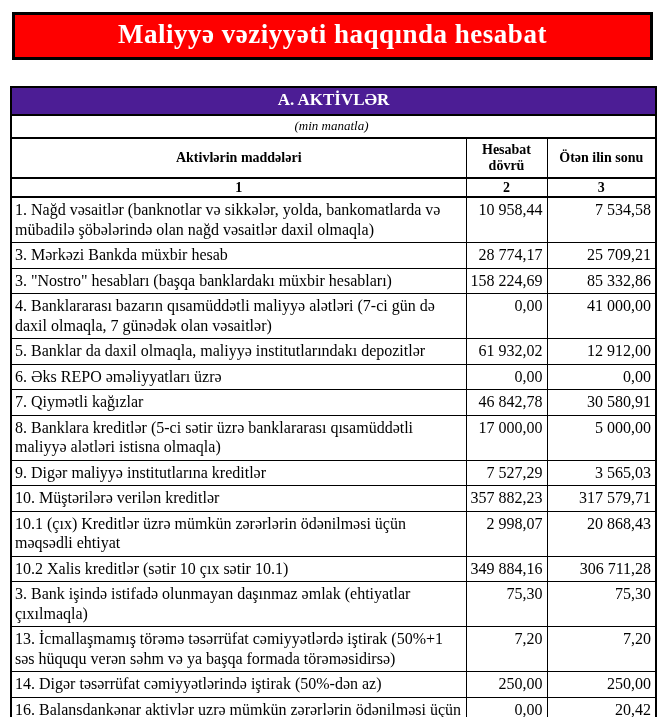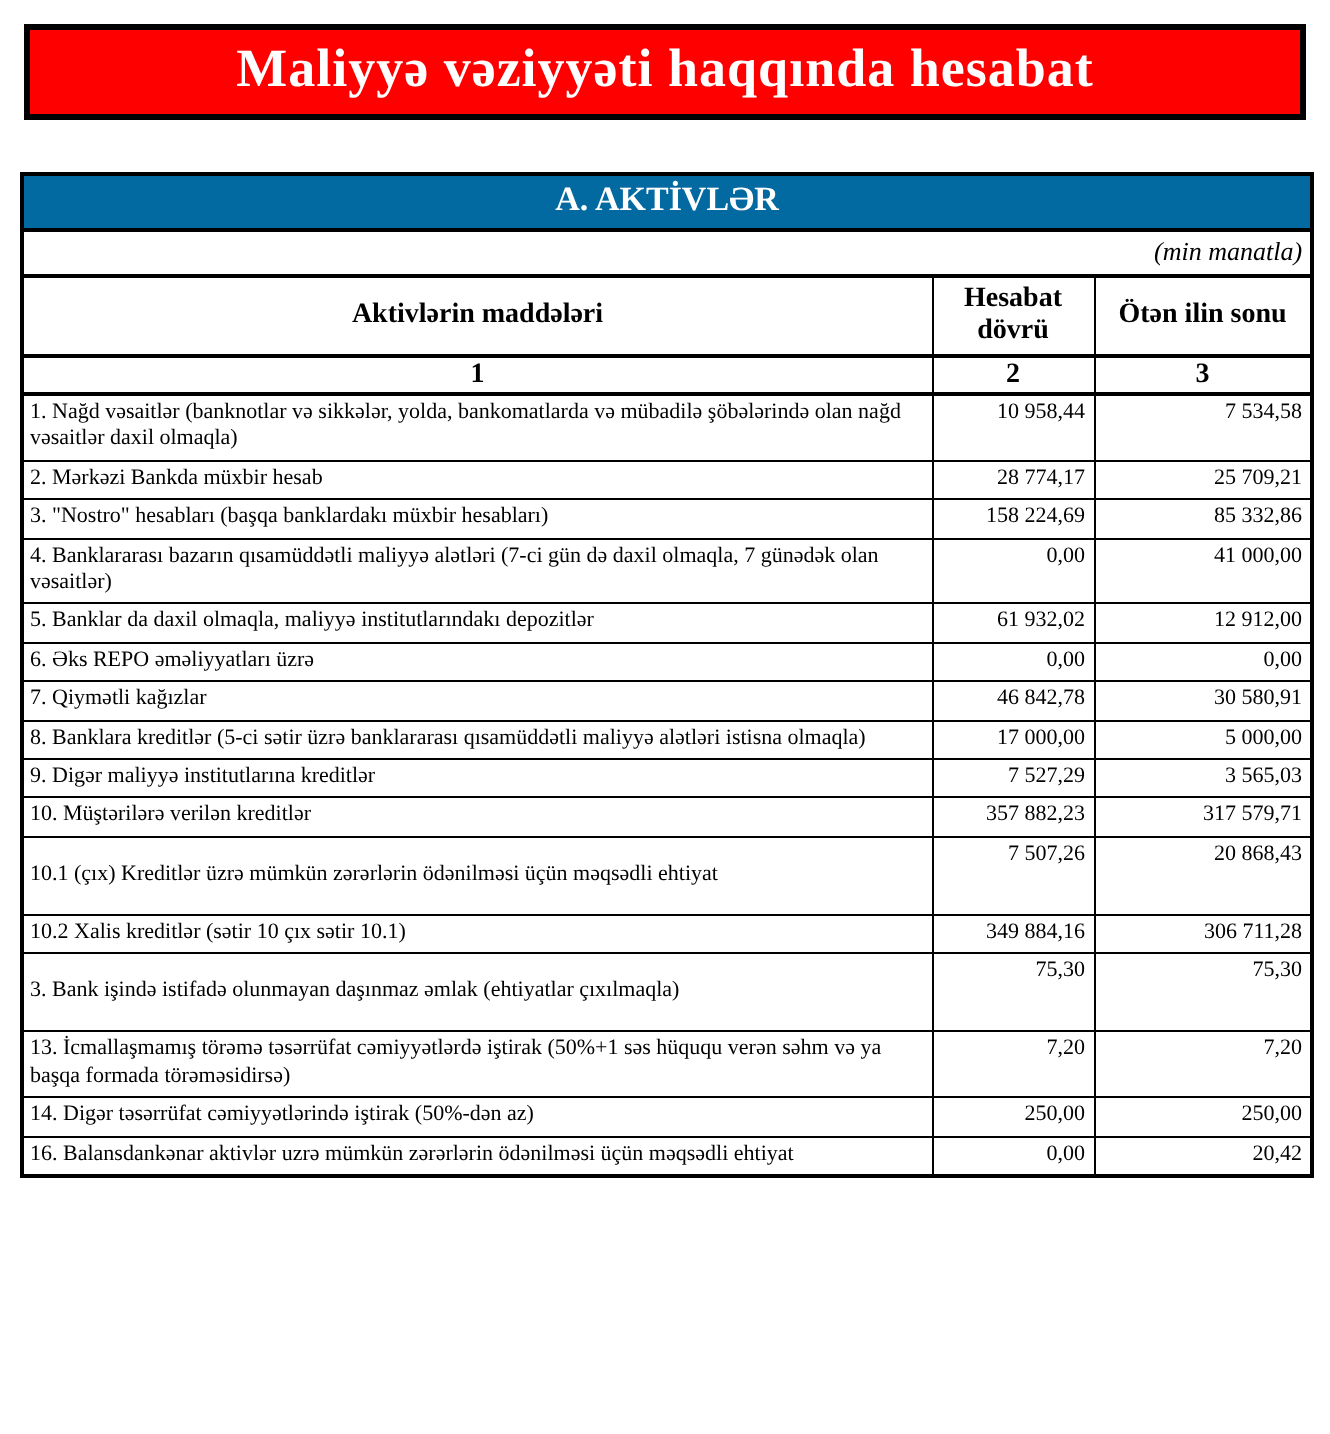--- a/index.html
+++ b/index.html
@@ -38,32 +38,32 @@
   }
   table.report-table td {
     border: 1px solid #000000;
     overflow: hidden;
   }
   col.c-label { width: 455px; }
   col.c-cur   { width: 81px;  }
   col.c-prev  { width: 109px; }
 
   td.section-cell {
-    background: #0369a1;
+    background: #4c1d95;
     color: #ffffff;
     font-weight: bold;
     font-size: 17px;
     text-align: center;
     padding: 2px 0 4px 0;
     border-bottom-width: 2px !important;
   }
   td.note-cell {
     font-style: italic;
     font-size: 13px;
-    text-align: right;
+    text-align: center;
     padding: 2px 4px 3px 0;
     border-bottom-width: 2px !important;
   }
   tr.head-row td {
     font-weight: bold;
     font-size: 14px;
     text-align: center;
     vertical-align: middle;
     height: 38px;
     padding: 0 2px;
@@ -71,21 +71,21 @@
   }
   tr.num-row td {
     font-weight: bold;
     font-size: 14px;
     text-align: center;
     height: 17px;
     padding: 0;
     border-bottom-width: 2px !important;
   }
   tr.data-row td {
-    font-size: 11px;
+    font-size: 16px;
     line-height: 1.22;
   }
   tr.data-row td.label {
     text-align: left;
     vertical-align: middle;
     padding: 2px 3px 3px 3px;
   }
   tr.data-row td.val {
     text-align: right;
     vertical-align: top;
@@ -127,21 +127,21 @@
         <td>2</td>
         <td>3</td>
       </tr>
 
     <tr class="data-row">
           <td class="label">1. Nağd vəsaitlər (banknotlar və sikkələr, yolda, bankomatlarda və mübadilə şöbələrində olan nağd vəsaitlər daxil olmaqla)</td>
           <td class="val">10 958,44</td>
           <td class="val">7 534,58</td>
         </tr>
         <tr class="data-row">
-          <td class="label">2. Mərkəzi Bankda müxbir hesab</td>
+          <td class="label">3. Mərkəzi Bankda müxbir hesab</td>
           <td class="val">28 774,17</td>
           <td class="val">25 709,21</td>
         </tr>
         <tr class="data-row">
           <td class="label">3. "Nostro" hesabları (başqa banklardakı müxbir hesabları)</td>
           <td class="val">158 224,69</td>
           <td class="val">85 332,86</td>
         </tr>
         <tr class="data-row">
           <td class="label">4. Banklararası bazarın qısamüddətli maliyyə alətləri (7-ci gün də daxil olmaqla, 7 günədək olan vəsaitlər)</td>
@@ -173,21 +173,21 @@
           <td class="val">7 527,29</td>
           <td class="val">3 565,03</td>
         </tr>
         <tr class="data-row">
           <td class="label">10. Müştərilərə verilən kreditlər</td>
           <td class="val">357 882,23</td>
           <td class="val">317 579,71</td>
         </tr>
         <tr class="data-row tall">
           <td class="label">10.1 (çıx) Kreditlər üzrə mümkün zərərlərin ödənilməsi üçün məqsədli ehtiyat</td>
-          <td class="val">7 507,26</td>
+          <td class="val">2 998,07</td>
           <td class="val">20 868,43</td>
         </tr>
         <tr class="data-row">
           <td class="label">10.2 Xalis kreditlər (sətir 10 çıx sətir 10.1)</td>
           <td class="val">349 884,16</td>
           <td class="val">306 711,28</td>
         </tr>
         <tr class="data-row tall">
           <td class="label">3. Bank işində istifadə olunmayan daşınmaz əmlak (ehtiyatlar çıxılmaqla)</td>
           <td class="val">75,30</td>

